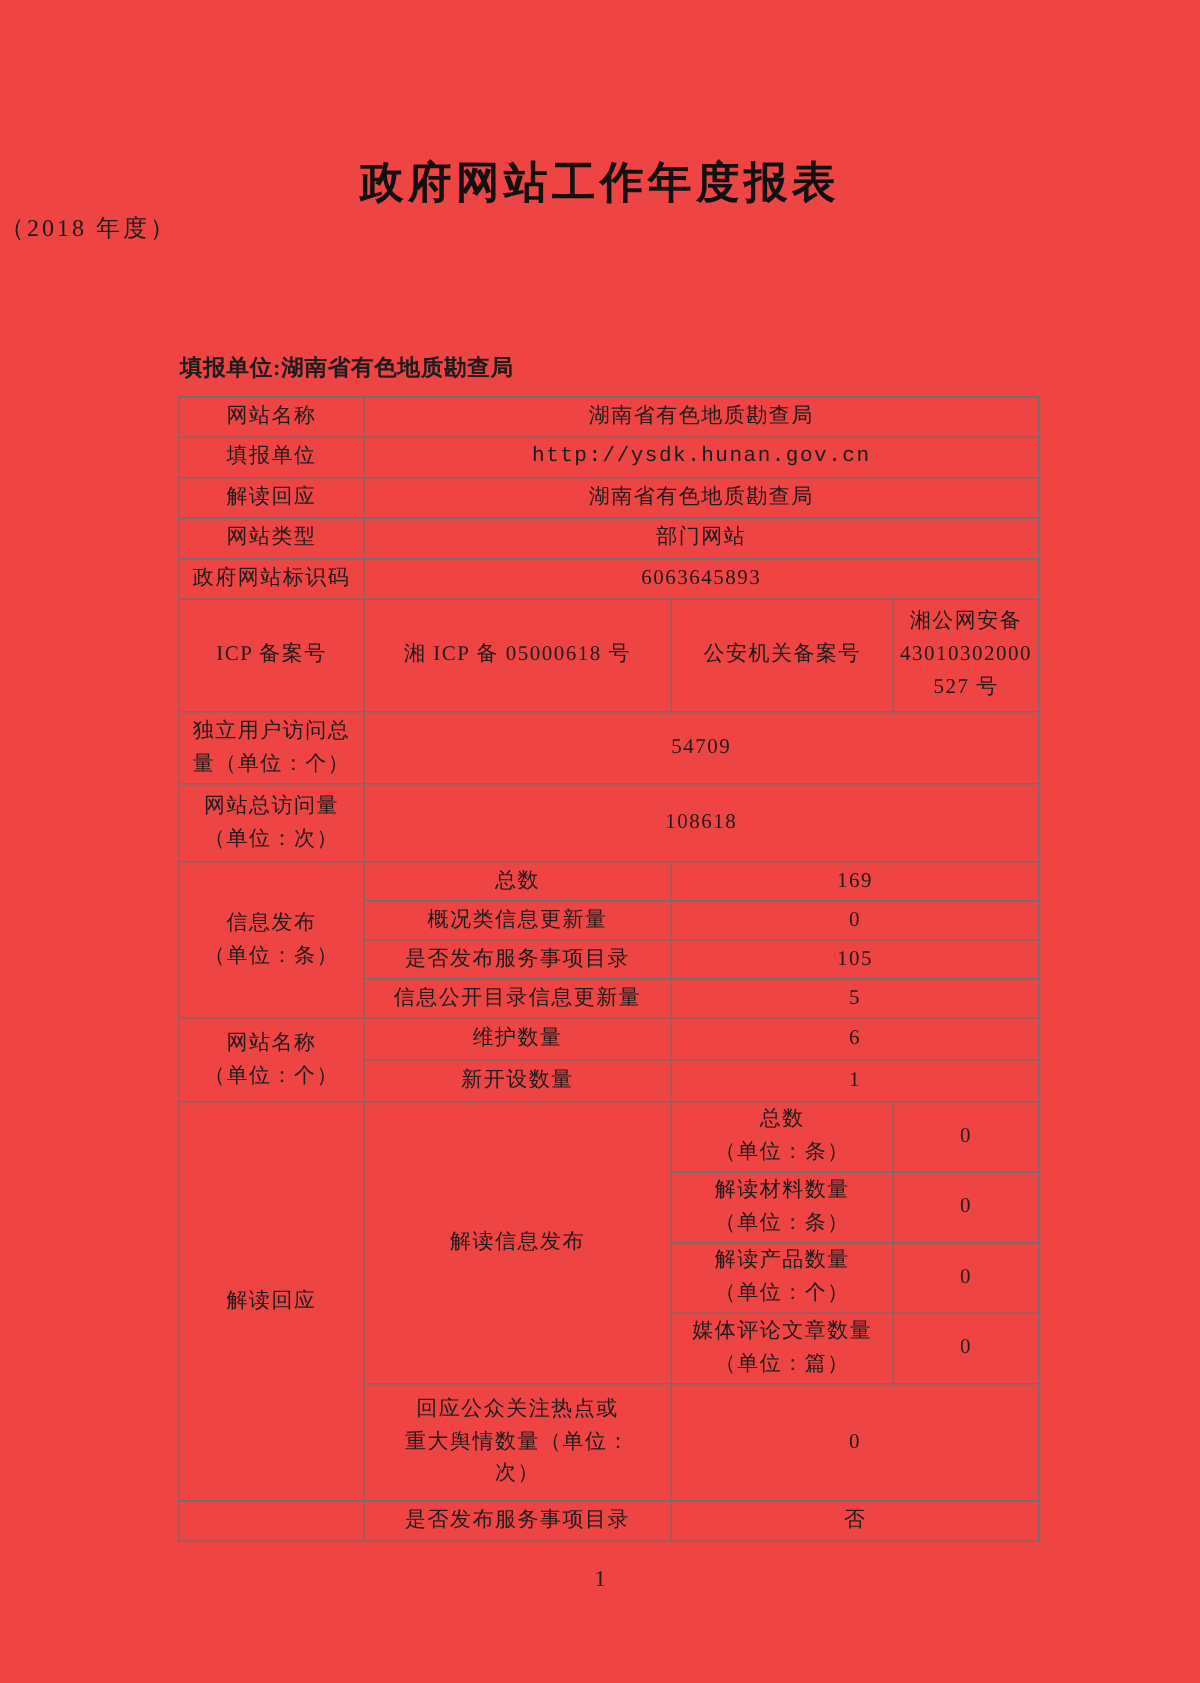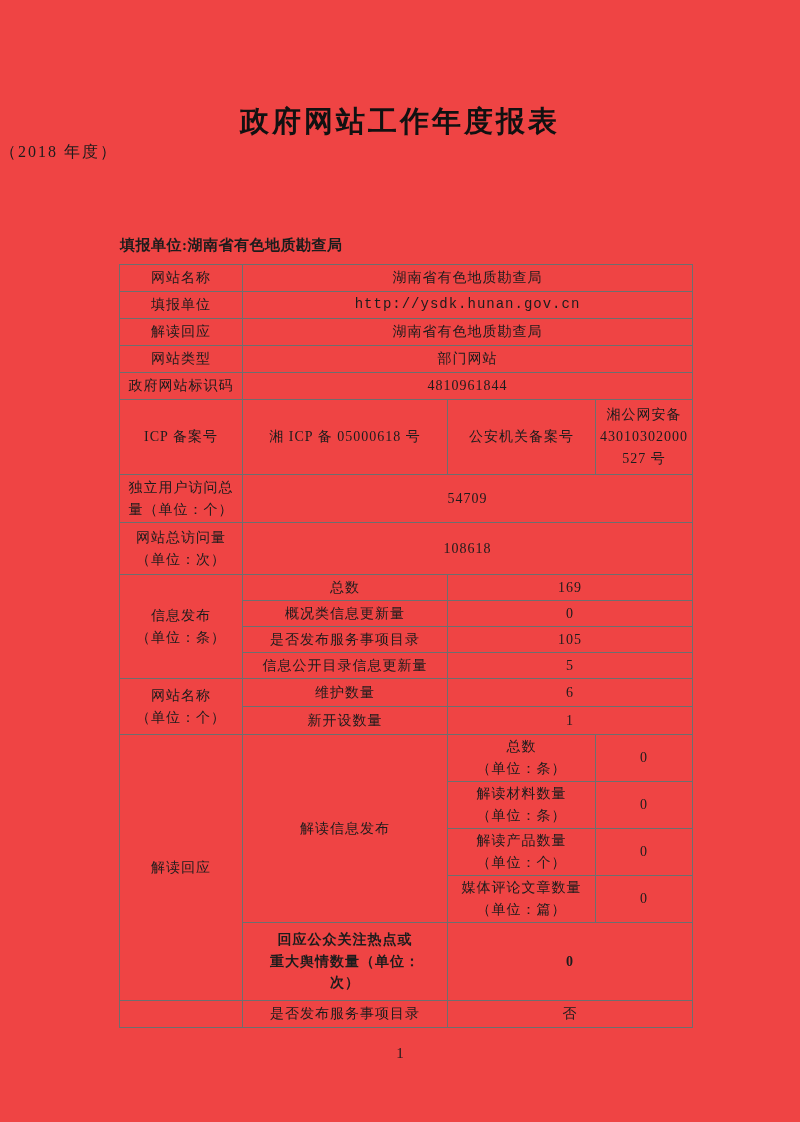--- a/index.html
+++ b/index.html
@@ -60,21 +60,21 @@
     letter-spacing: 0;
     font-size: 14px;
   }
   tr.r-basic  td { height: 27px; }
   tr.r-icp    td { height: 75px; }
   tr.r-visit1 td { height: 48px; }
   tr.r-visit2 td { height: 52px; }
   tr.r-sub    td { height: 26px; }
   tr.r-col    td { height: 28px; }
   tr.r-interp td { height: 47px; }
-  tr.r-resp   td { height: 78px; font-weight: bold; }
+  tr.r-resp   td { height: 78px; }
   tr.r-svc    td { height: 27px; }
   .page-num {
     position: absolute;
     top: 1045px;
     left: 0;
     width: 100%;
     text-align: center;
     font-size: 15px;
   }
 </style>
@@ -107,21 +107,21 @@
     <tr class="r-basic">
       <td>解读回应</td>
       <td colspan="3">湖南省有色地质勘查局</td>
     </tr>
     <tr class="r-basic">
       <td>网站类型</td>
       <td colspan="3">部门网站</td>
     </tr>
     <tr class="r-basic">
       <td>政府网站标识码</td>
-      <td colspan="3">4810961844</td>
+      <td colspan="3">6063645893</td>
     </tr>
 
     <tr class="r-icp">
       <td>ICP 备案号</td>
       <td>湘 ICP 备 05000618 号</td>
       <td>公安机关备案号</td>
       <td>湘公网安备
 43010302000
 527 号</td>
     </tr>

